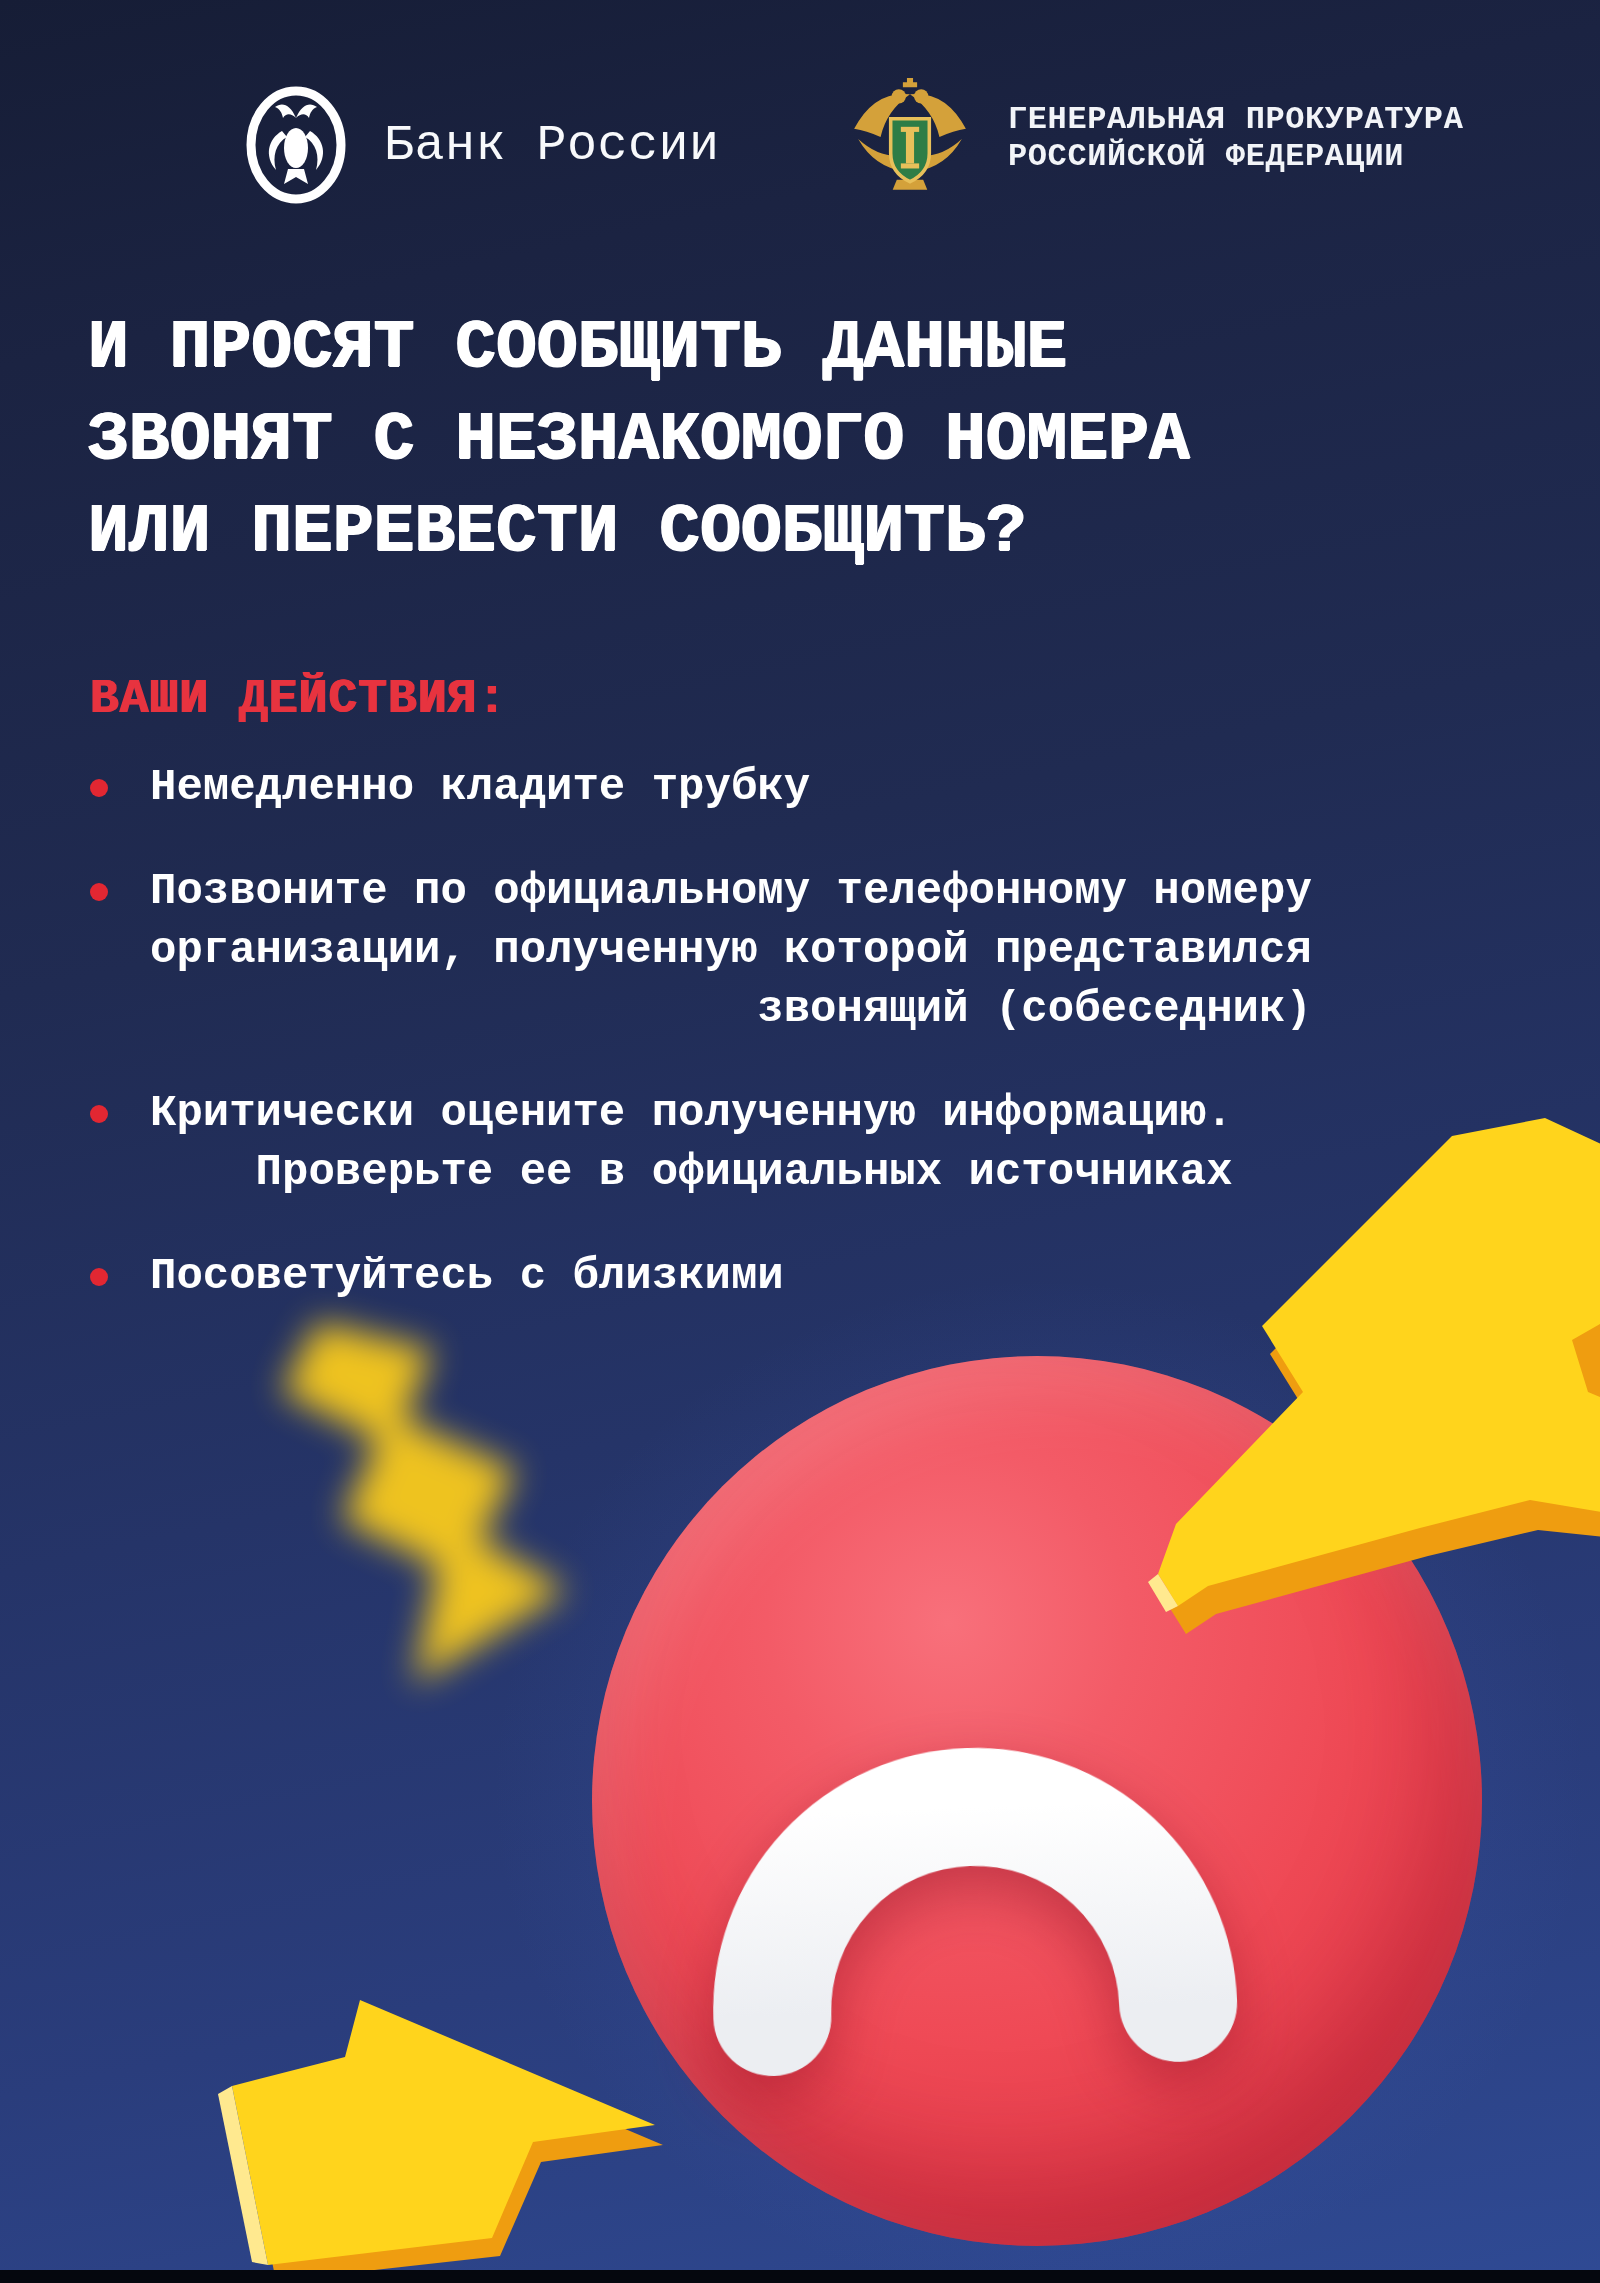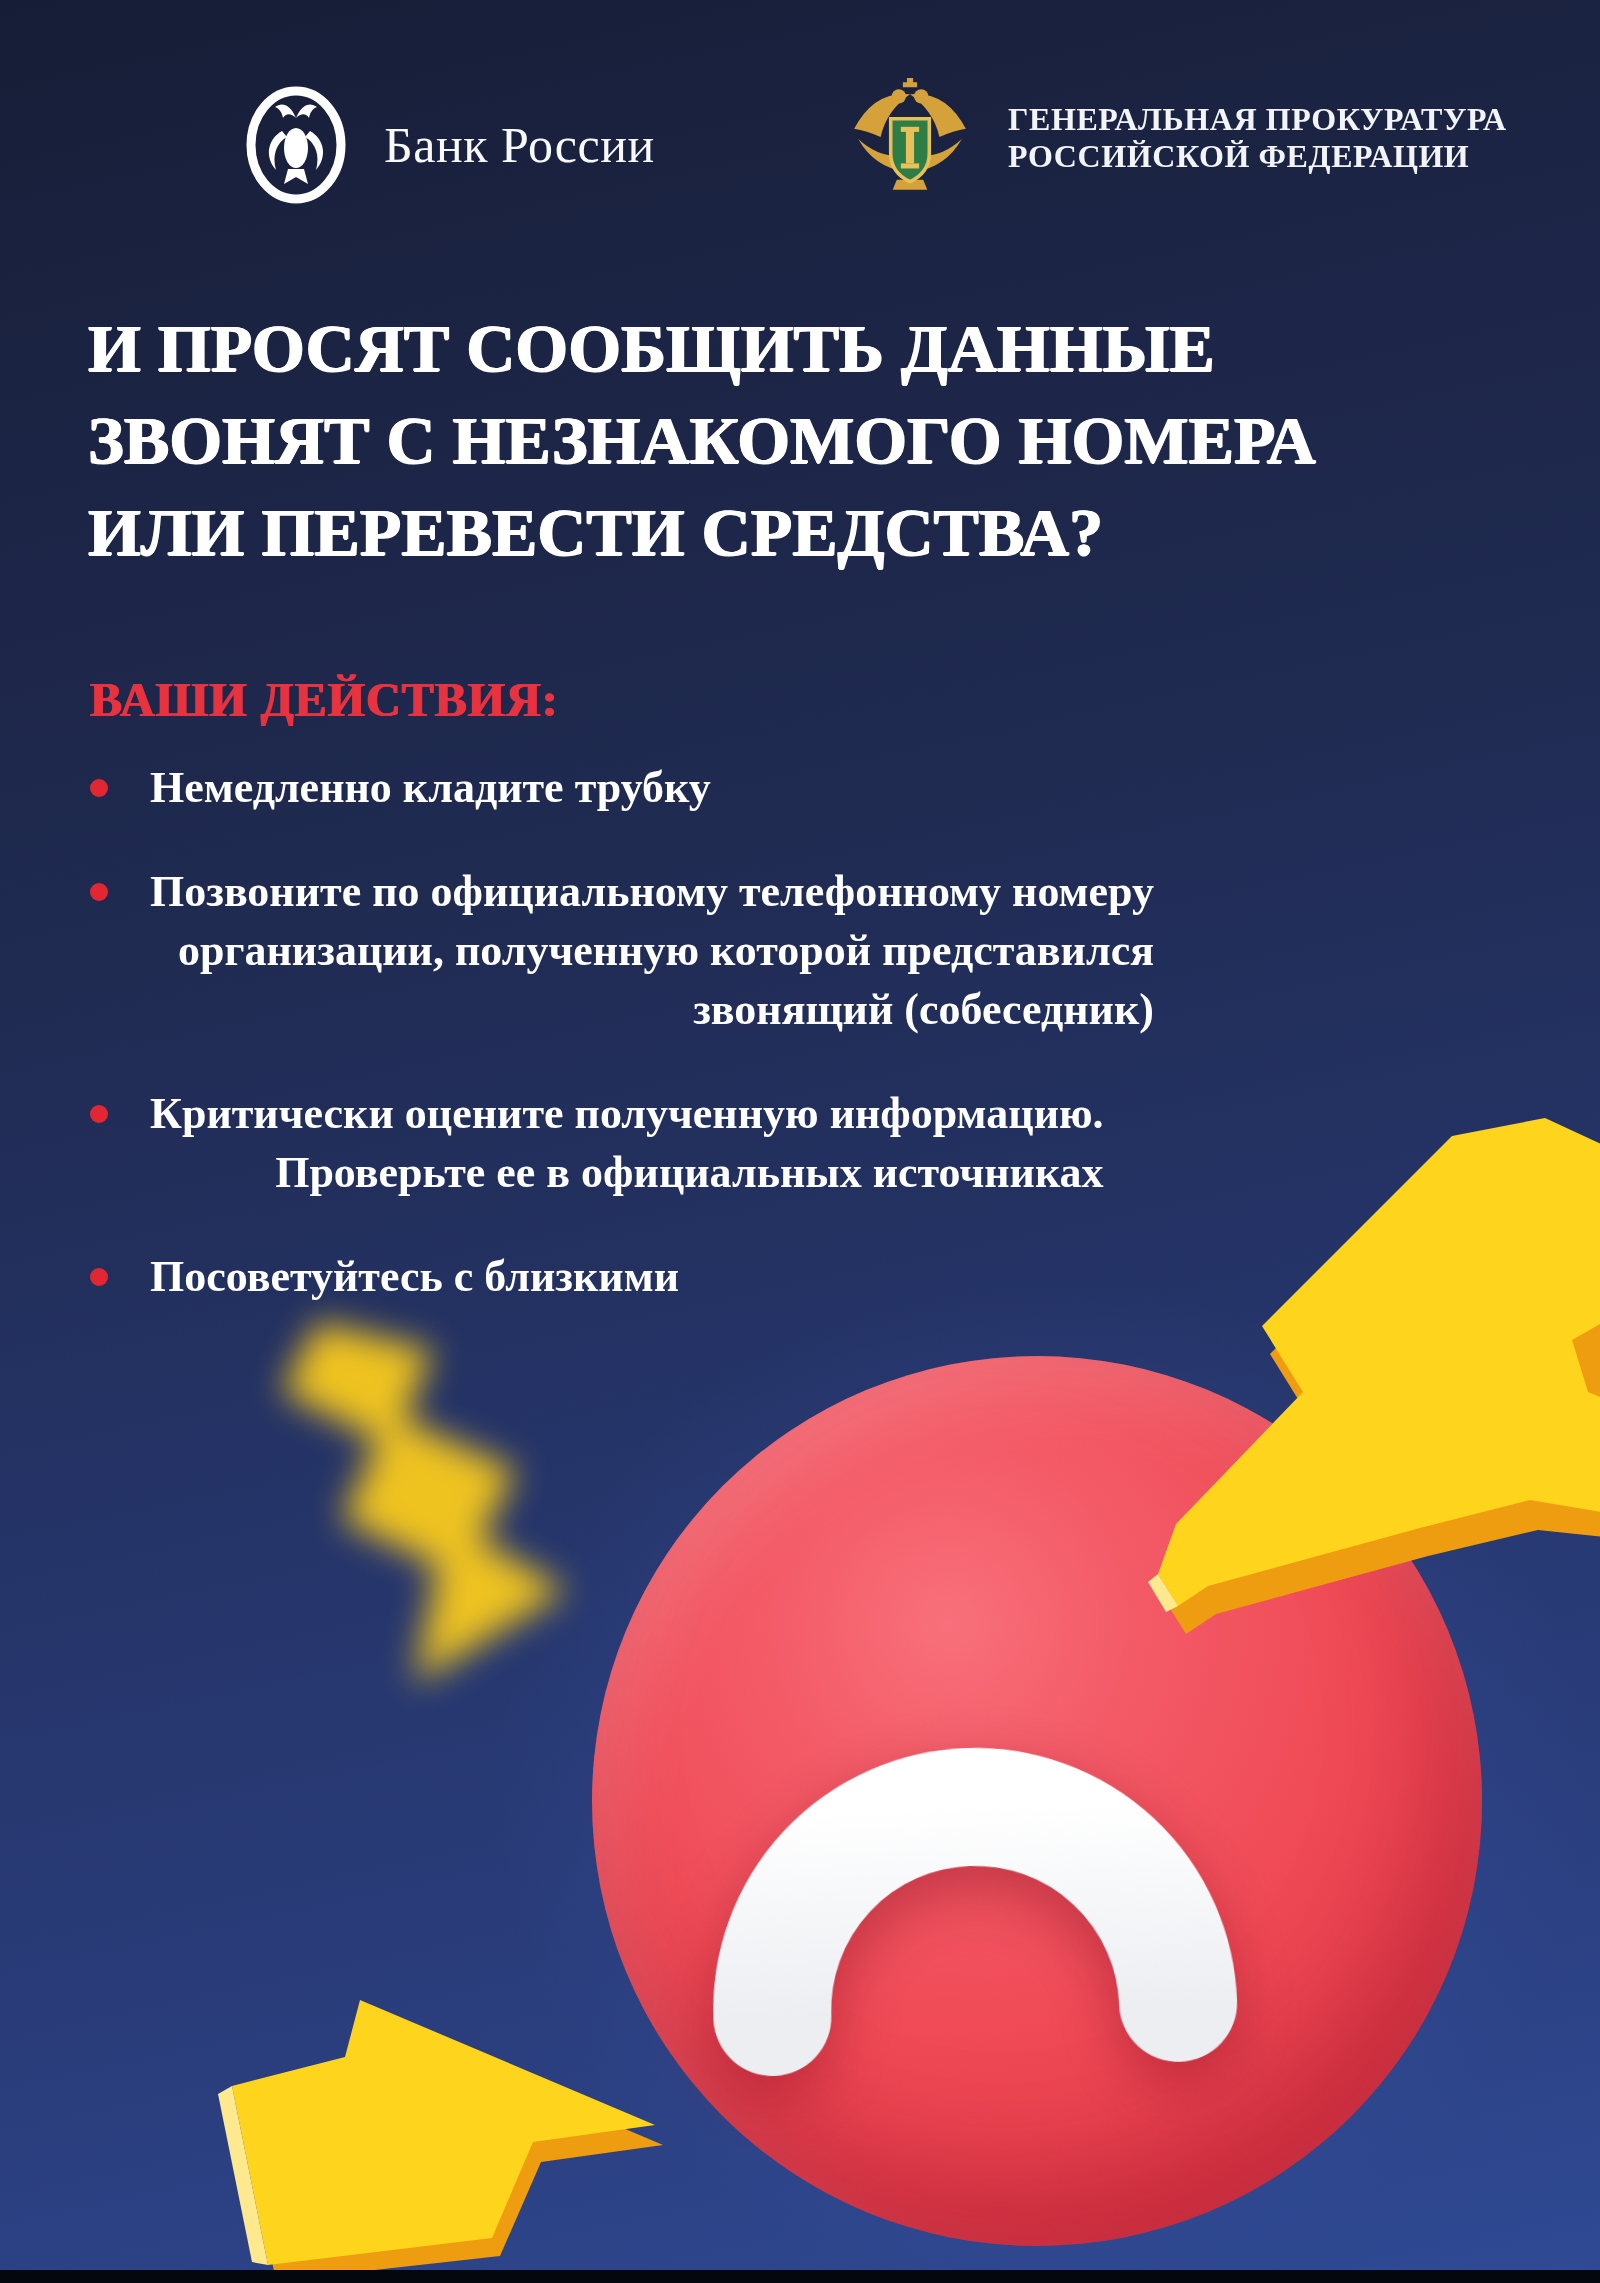--- a/index.html
+++ b/index.html
@@ -1,19 +1,19 @@
 <!DOCTYPE html>
 <html><head>
 <meta charset="utf-8">
 <style>
   html,body { margin:0; padding:0; background:#0b1020; }
   .page {
     position:relative; width:1600px; height:2283px; overflow:hidden;
     background: linear-gradient(168deg, #161d36 0%, #1b2342 14%, #202b52 38%, #253468 60%, #2a3d7c 80%, #2f4a94 100%);
-    font-family:Liberation Serif, serif;
+    font-family:Liberation Mono, monospace;
   }
   
   .header-bank { position:absolute; left:246px; top:86px; display:flex; align-items:center; gap:38px; }
   .cb-emblem { width:100px; height:118px; }
   .bank-name { font-size:50px; font-weight:500; color:#f8f9fb; letter-spacing:.5px; white-space:nowrap; }
   .header-proc { position:absolute; left:846px; top:74px; display:flex; align-items:center; gap:34px; }
   .proc-emblem { width:128px; height:128px; }
   .proc-name { font-size:32px; font-weight:700; line-height:37px; color:#f2f4f8; letter-spacing:.6px; white-space:nowrap; }
   
   .headline {
@@ -91,21 +91,21 @@
     </svg>
     <div class="proc-name">
       <div>ГЕНЕРАЛЬНАЯ ПРОКУРАТУРА</div>
       <div>РОССИЙСКОЙ ФЕДЕРАЦИИ</div>
     </div>
   </div>
 
   <div class="headline">
     <div>И ПРОСЯТ СООБЩИТЬ ДАННЫЕ</div>
     <div>ЗВОНЯТ С НЕЗНАКОМОГО НОМЕРА</div>
-    <div>ИЛИ ПЕРЕВЕСТИ СРЕДСТВА?</div>
+    <div>ИЛИ ПЕРЕВЕСТИ СООБЩИТЬ?</div>
   </div>
 
   <div class="actions-title">ВАШИ ДЕЙСТВИЯ:</div>
 
   <ul class="actions-list">
     <li class="action-item">
       <span class="dot"></span>
       <div class="action-text">
         <div>Немедленно кладите трубку</div>
       </div>

